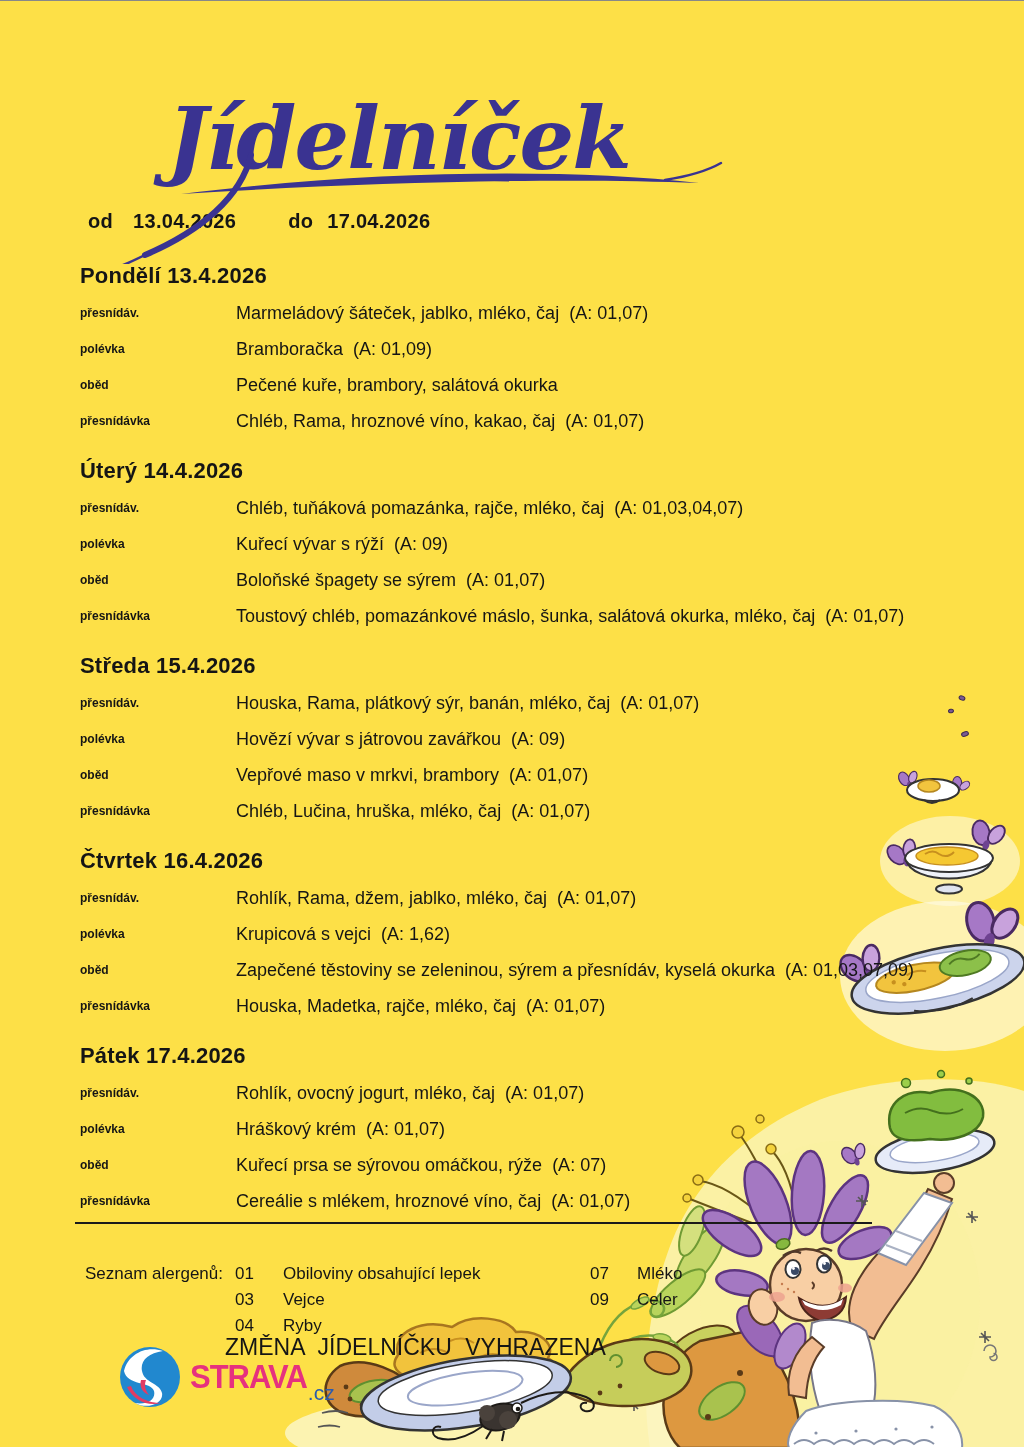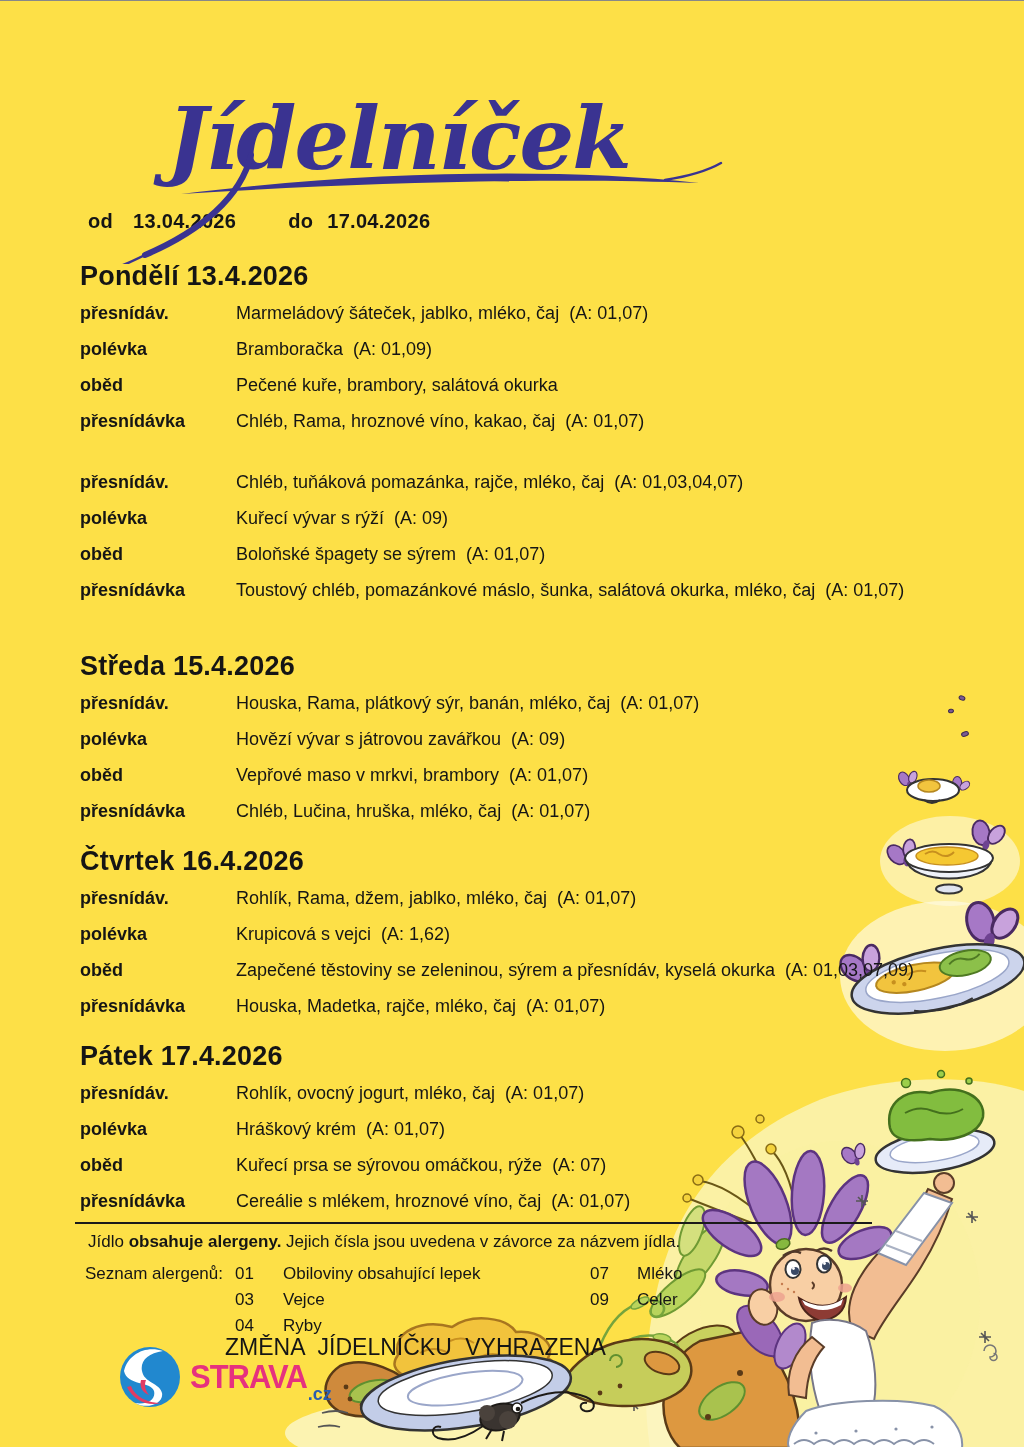--- a/index.html
+++ b/index.html
@@ -9,33 +9,33 @@
     font-family:"Liberation Sans","DejaVu Sans",sans-serif;color:#151515;
   }
   svg{display:block}
   .illu{position:absolute;left:0;top:0;z-index:1;pointer-events:none}
   .title-svg{position:absolute;left:105px;top:58px;width:640px;height:205px;z-index:3;pointer-events:none}
   .date-line{position:absolute;left:88px;top:209px;z-index:2;display:flex;font-weight:bold;font-size:20px;letter-spacing:.3px}
   .date-line .d2{margin-left:20px}
   .date-line .d3{margin-left:52px}
   .date-line .d4{margin-left:14px}
   .day-block{position:absolute;left:80px;width:920px;z-index:2}
-  .day-title{font-size:27px;font-weight:bold;line-height:26px;letter-spacing:.2px}
+  .day-title{font-size:22px;font-weight:bold;line-height:26px;letter-spacing:.2px}
   .meal-row{display:flex;margin-top:13px;line-height:23px}
-  .meal-label{flex:0 0 156px;font-weight:bold;font-size:18px}
+  .meal-label{flex:0 0 156px;font-weight:bold;font-size:12px}
   .meal-text{font-size:18px;white-space:pre}
   .divider{position:absolute;left:75px;top:1221px;width:797px;height:2px;background:#1a1a1a;z-index:3}
   .allergen-note{position:absolute;left:88px;top:1231px;font-size:17px;z-index:2}
   .allergen-note b{font-weight:bold}
   .allergen-section{position:absolute;left:85px;top:1263px;width:720px;height:84px;font-size:17px;z-index:2}
   .allergen-section span{position:absolute;white-space:nowrap}
   .change-notice{position:absolute;left:225px;top:1333px;font-size:23px;word-spacing:7px;z-index:2}
   .logo{position:absolute;left:118px;top:1344px;z-index:2;display:flex;align-items:center}
   .logo-text{font-size:31px;font-weight:bold;letter-spacing:-1px;margin-left:8px;transform:scaleY(1.08)}
-  .logo-cz{font-size:18px;font-weight:bold;align-self:flex-end;margin:0 0 4px 1px}
+  .logo-cz{font-size:21px;font-weight:normal;align-self:flex-end;margin:0 0 4px 1px}
 </style>
 </head>
 <body>
 
 <div class="page">
 
   <svg class="illu" width="1024" height="1447" viewBox="0 0 1024 1447">
 
     <g>
       <path d="M650 1447 C640 1380 648 1300 672 1240 C700 1170 760 1120 830 1095 C900 1072 980 1075 1024 1090 L1024 1447 Z" fill="#fbf3ae" opacity="0.9"></path>
@@ -254,20 +254,21 @@
         <div class="meal-row">
           <div class="meal-label">oběd</div>
           <div class="meal-text">Pečené kuře, brambory, salátová okurka</div>
         </div>
         <div class="meal-row">
           <div class="meal-label">přesnídávka</div>
           <div class="meal-text">Chléb, Rama, hroznové víno, kakao, čaj  (A: 01,07)</div>
         </div>
       </div>
       <div class="day-block" style="top: 457px;">
+        <div class="day-title">Úterý 14.4.2026</div>
         <div class="meal-row">
           <div class="meal-label">přesnídáv.</div>
           <div class="meal-text">Chléb, tuňáková pomazánka, rajče, mléko, čaj  (A: 01,03,04,07)</div>
         </div>
         <div class="meal-row">
           <div class="meal-label">polévka</div>
           <div class="meal-text">Kuřecí vývar s rýží  (A: 09)</div>
         </div>
         <div class="meal-row">
           <div class="meal-label">oběd</div>
@@ -332,23 +333,20 @@
         </div>
         <div class="meal-row">
           <div class="meal-label">přesnídávka</div>
           <div class="meal-text">Cereálie s mlékem, hroznové víno, čaj  (A: 01,07)</div>
         </div>
       </div>
     </div>
 
   <div class="divider"></div>
 
-  <div class="allergen-note">
-    <span>Jídlo </span><b>obsahuje alergeny.</b><span> Jejich čísla jsou uvedena v závorce za názvem jídla.</span>
-  </div>
 
   <div class="allergen-section">
     <span class="al-label" style="left:0;top:0">Seznam alergenů:</span>
 
   <span style="left: 150px; top: 0px;">01</span>
       <span style="left: 198px; top: 0px;">Obiloviny obsahující lepek</span>
       <span style="left: 150px; top: 26px;">03</span>
       <span style="left: 198px; top: 26px;">Vejce</span>
       <span style="left: 150px; top: 52px;">04</span>
       <span style="left: 198px; top: 52px;">Ryby</span>

